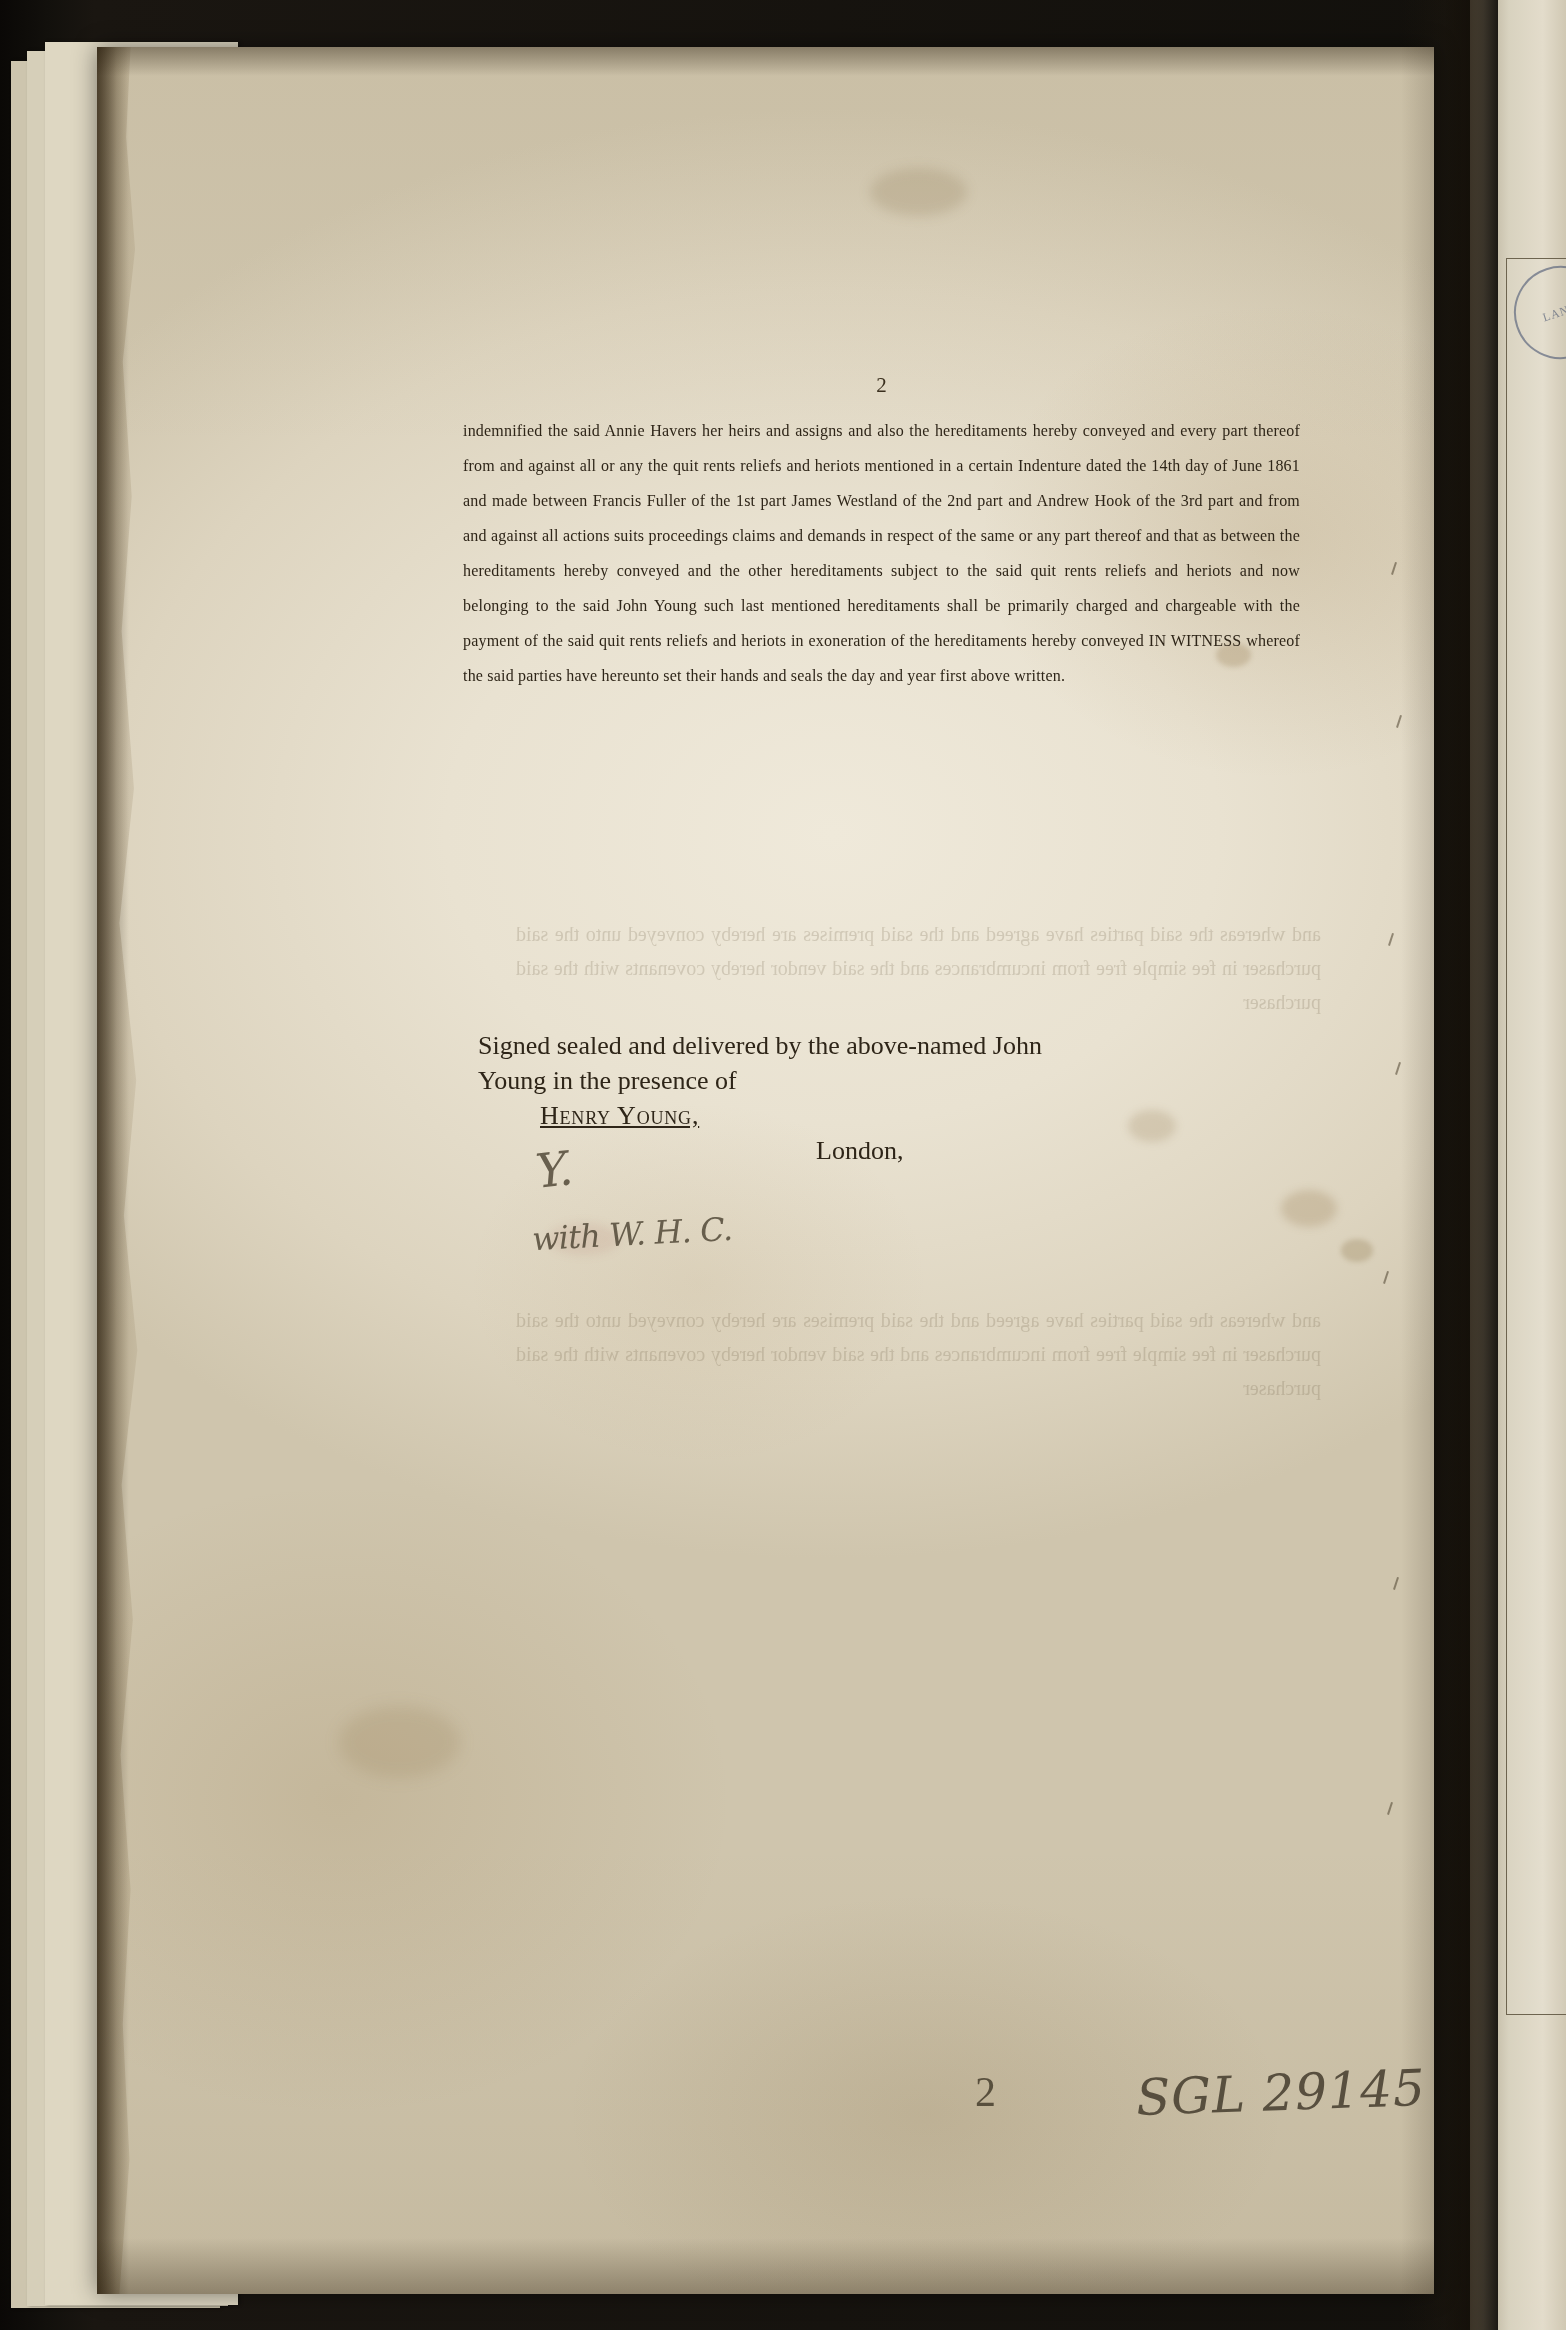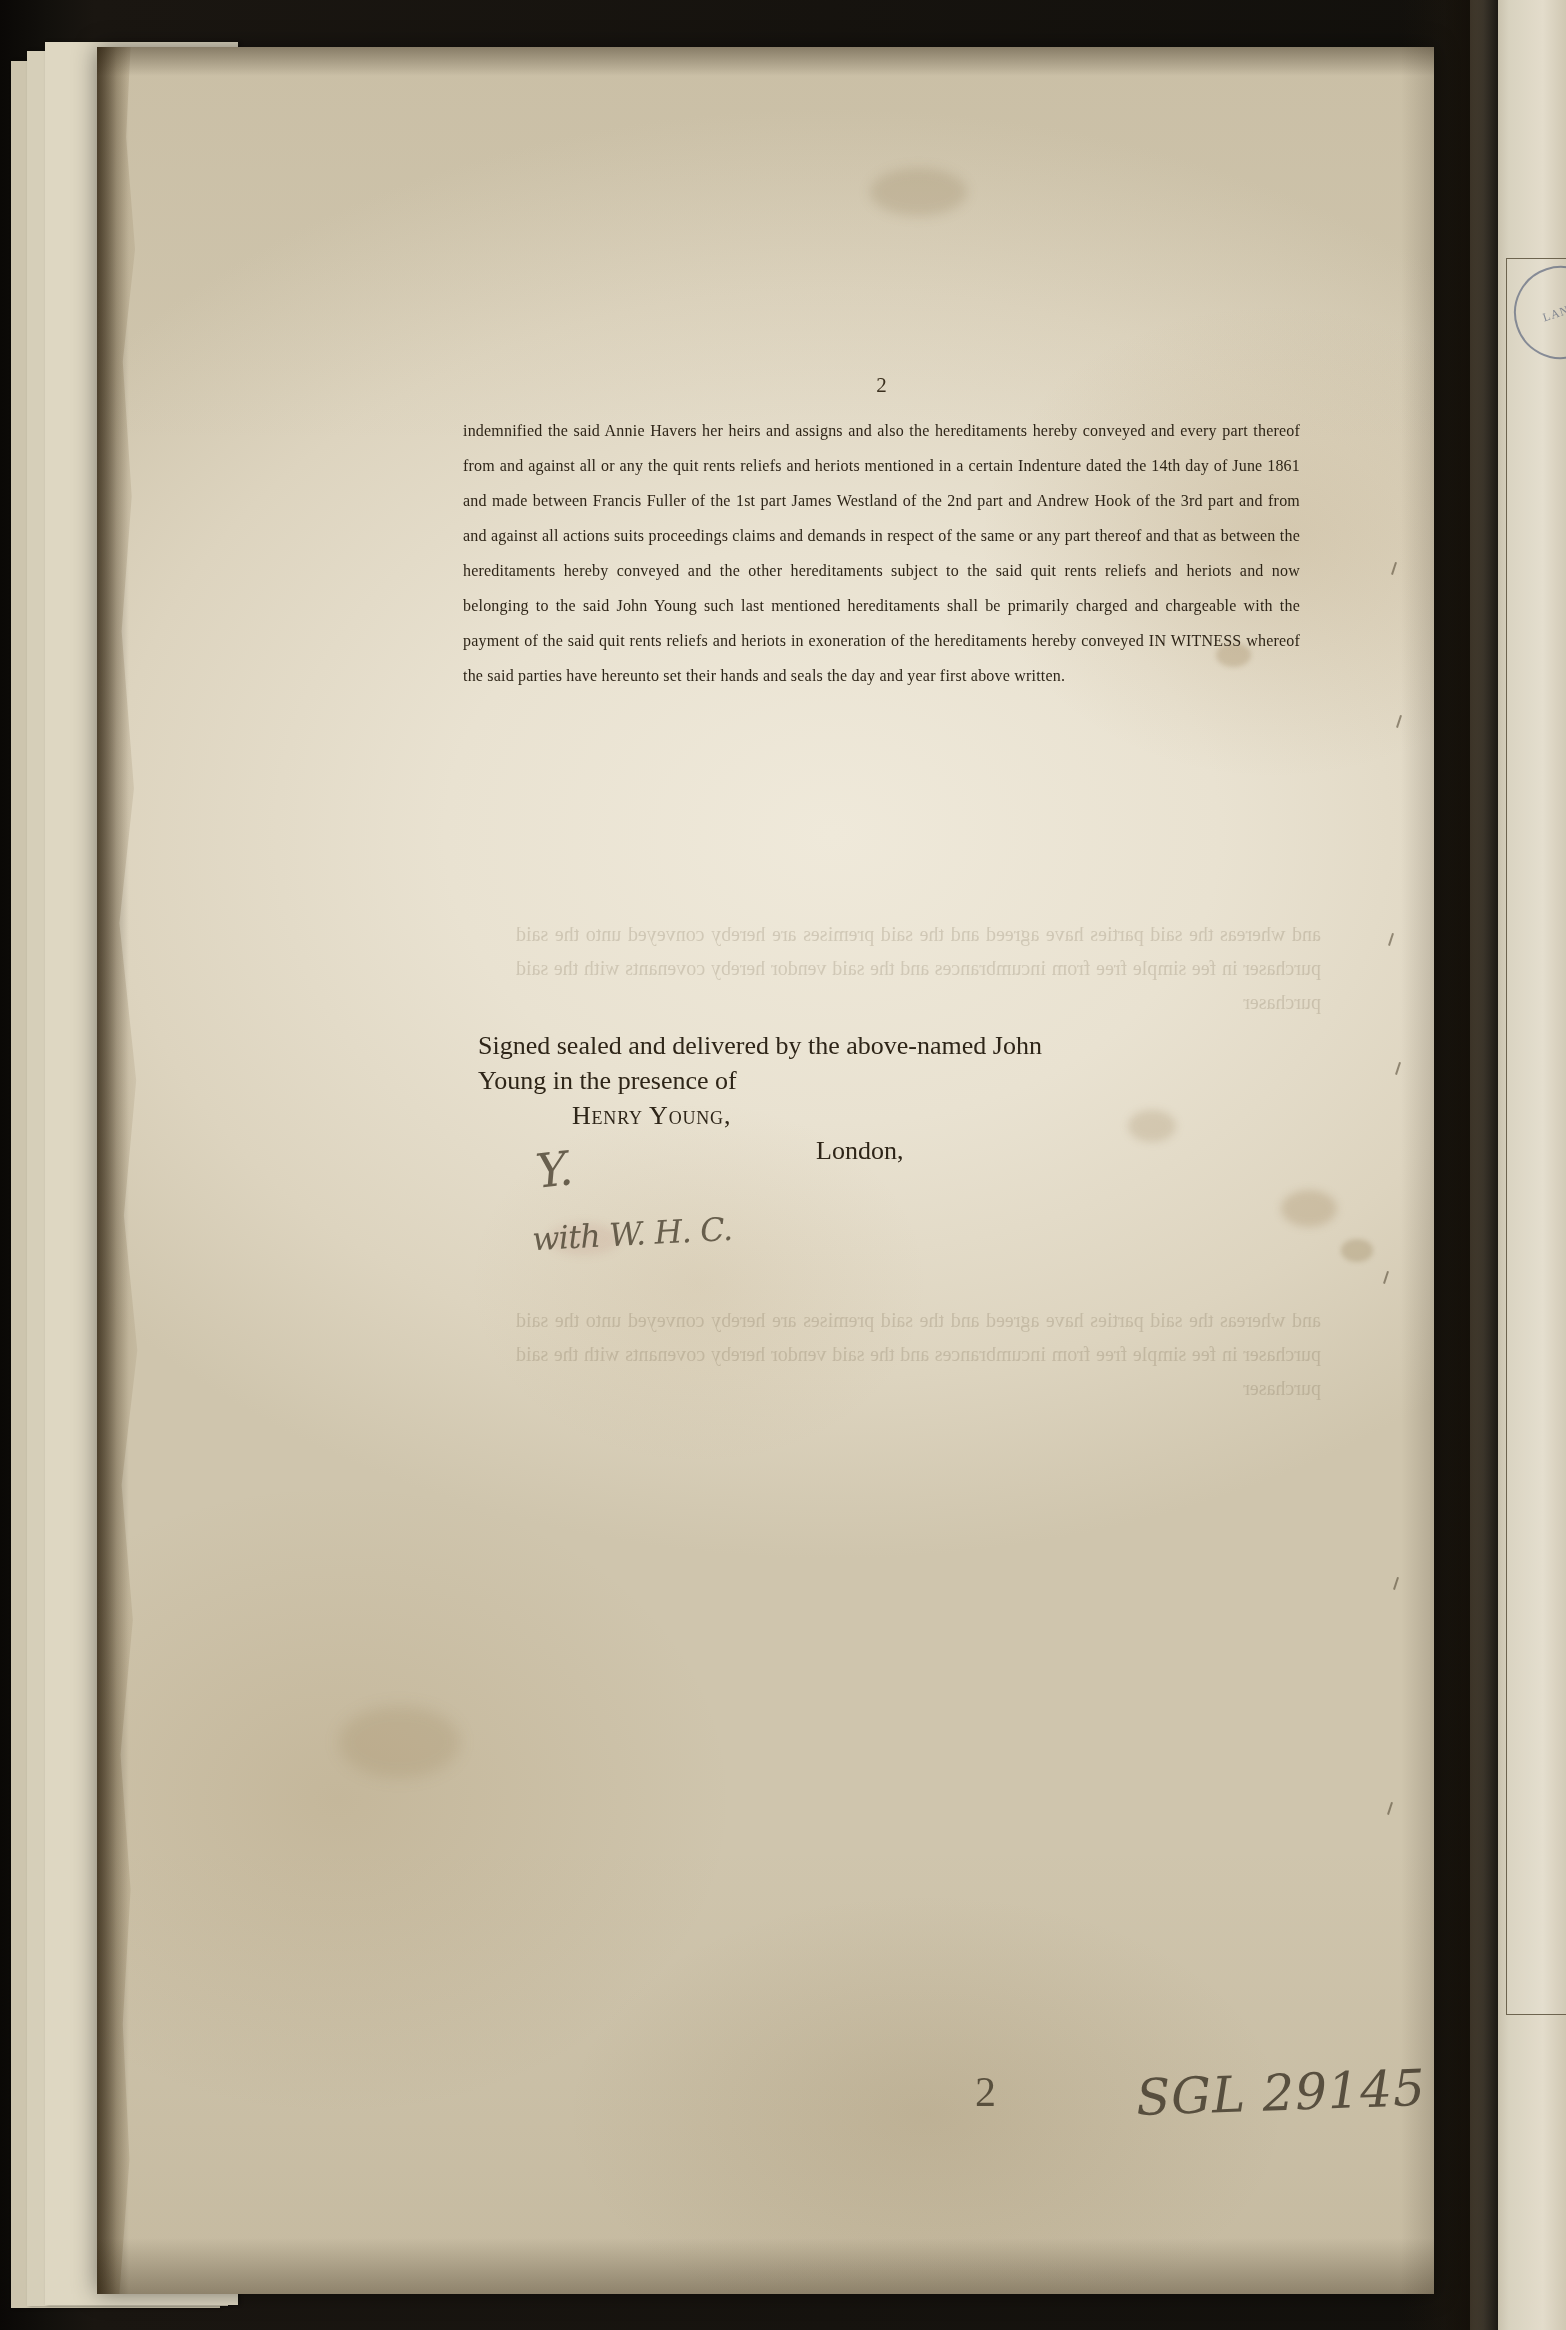--- a/index.html
+++ b/index.html
@@ -189,21 +189,21 @@
     position: absolute;
     left: 381px;
     top: 981px;
     width: 837px;
     color: #2e2518;
     font-size: 26px;
     line-height: 35px;
     font-family: "Liberation Serif", serif;
   }
   .attest .l2 { }
-  .attest .l3 { margin-left: 94px; font-variant: small-caps; letter-spacing: 0.8px; }
+  .attest .l3 { margin-left: 62px; font-variant: small-caps; letter-spacing: 0.8px; text-decoration: underline; }
   .attest .l4 { margin-left: 216px; }
   .attest .l5 { margin-left: 338px; }
   .attest .l6 { margin-left: 362px; }
 
   
   .hand {
     position: absolute;
     color: #4a4130;
     font-family: "DejaVu Serif", serif;
     font-style: italic;

